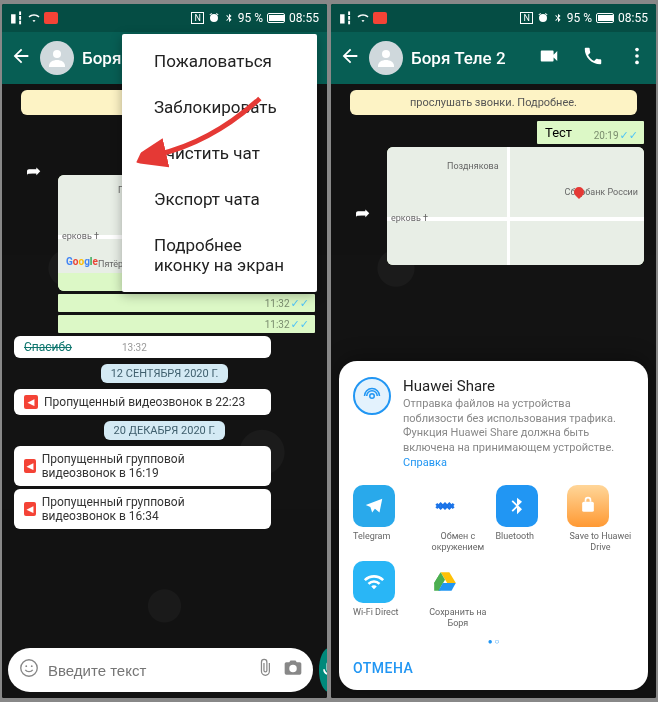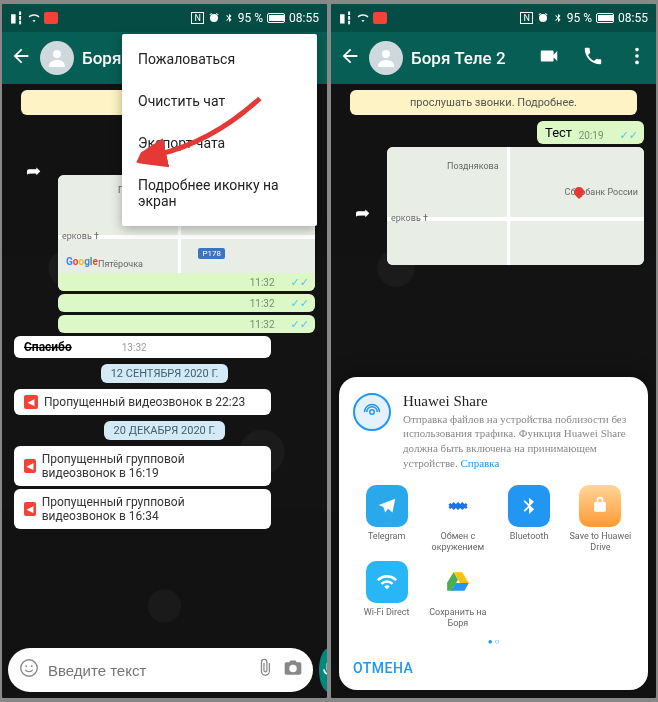--- a/index.html
+++ b/index.html
@@ -16,53 +16,53 @@
   .chat-bg { position: absolute; top: 80px; left: 0; right: 0; bottom: 0; background: #111; overflow: hidden; }
   .pattern { position: absolute; inset: 0; opacity: 0.25; background:
     radial-gradient(circle at 20% 30%, #3a3a3a 0 18px, transparent 19px),
     radial-gradient(circle at 80% 60%, #3a3a3a 0 22px, transparent 23px),
     radial-gradient(circle at 50% 85%, #3a3a3a 0 16px, transparent 17px),
     radial-gradient(circle at 30% 70%, #3a3a3a 0 14px, transparent 15px);
     background-color: #1a1a1a;
   }
   .msgs { position: absolute; top: 0; left: 0; right: 0; bottom: 52px; padding: 6px; overflow: hidden; }
   .banner-y { background: #fdf3c5; color: #555; font-size: 11px; padding: 6px 10px; border-radius: 6px; margin: 0 auto 6px; width: 92%; text-align: center; }
-  .out { background: #dcf8c6; border-radius: 6px; padding: 4px 8px 14px 8px; margin: 0 6px 3px 50px; position: relative; min-height: 14px; font-size: 13px; }
-  .out .time { position: absolute; right: 6px; bottom: 2px; font-size: 10px; color: #7a8c6e; display: flex; align-items: center; gap: 16px; }
+  .out { background: #dcf8c6; border-radius: 1px; padding: 4px 8px 14px 8px; margin: 0 6px 3px 50px; position: relative; min-height: 14px; font-size: 13px; }
+  .out .time { position: absolute; right: 6px; bottom: 2px; font-size: 10px; color: #7a8c6e; display: flex; align-items: center; gap: 1px; }
   .ticks { color: #4fc3f7; font-size: 11px; }
   .in { background: #fff; border-radius: 6px; padding: 6px 10px; margin: 3px 50px 3px 6px; font-size: 12px; color: #333; display: flex; align-items: center; gap: 6px; }
   .in .vic { width: 14px; height: 14px; background: #f44336; border-radius: 2px; display: inline-flex; align-items: center; justify-content: center; color: #fff; font-size: 9px; }
   .date-chip { background: #d4eaf4; color: #40606e; font-size: 11px; padding: 3px 10px; border-radius: 6px; width: max-content; margin: 6px auto; }
   .deleted { background: #fff; border-radius: 6px; padding: 4px 10px; margin: 3px 50px 3px 6px; font-size: 12px; display: flex; align-items: center; gap: 6px; }
-  .deleted .strike { color: #000000; text-decoration: line-through; font-weight: bold; }
+  .deleted .strike { color: #0f766e; text-decoration: line-through; }
   .deleted .t { font-size: 10px; color: #999; margin-left: 44px; }
   .map-bubble { background: #dcf8c6; border-radius: 6px; margin: 3px 6px 3px 50px; overflow: hidden; }
   .map { background: #e8eee6; height: 98px; position: relative; }
   .map .road { position: absolute; background: #fff; }
   .map .pin { position: absolute; right: 60px; top: 30px; width: 10px; height: 10px; background: #e53935; border-radius: 50% 50% 50% 0; transform: rotate(-45deg); }
   .map .logo { position: absolute; left: 8px; bottom: 6px; font-size: 10px; font-weight: bold; }
   .map .lbl { position: absolute; font-size: 9px; color: #666; }
   .share-arrow { position: absolute; left: 24px; top: 178px; color: #fff; font-size: 18px; }
   .inputbar { position: absolute; bottom: 6px; left: 6px; right: 6px; height: 44px; display: flex; gap: 6px; align-items: center; }
   .inputfield { flex: 1; background: #fff; border-radius: 22px; height: 44px; display: flex; align-items: center; padding: 0 10px; gap: 8px; }
   .inputfield input { flex: 1; border: none; outline: none; font-size: 15px; color: #888; background: transparent; }
   .micbtn { width: 44px; height: 44px; border-radius: 50%; background: #00897b; display: flex; align-items: center; justify-content: center; color: #fff; }
   
   .menu { position: absolute; top: 30px; right: 10px; width: 195px; background: #fff; border-radius: 2px; box-shadow: 0 3px 12px rgba(0,0,0,0.3); z-index: 5; padding: 4px 0; }
-  .menu-item { padding: 13px 16px; font-size: 14px; color: #222; }
+  .menu-item { padding: 13px 32px; font-size: 17px; color: #222; }
   .red-arrow { position: absolute; top: 65px; left: 155px; z-index: 6; transform: rotate(25deg); }
   
   .sheet { position: absolute; left: 8px; right: 8px; bottom: 8px; background: #fff; border-radius: 18px; padding: 16px 14px 10px; z-index: 5; box-shadow: 0 -4px 20px rgba(0,0,0,0.3); }
-  .hs { display: flex; gap: 12px; align-items: flex-start; margin-bottom: 14px; font-family: Liberation Serif, serif; }
+  .hs { display: flex; gap: 12px; align-items: flex-start; margin-bottom: 14px; }
   .hs-ic { width: 38px; height: 38px; border-radius: 50%; background: #e3f2fd; border: 2px solid #2196f3; display: flex; align-items: center; justify-content: center; color: #2196f3; flex-shrink: 0; }
   .hs-title { font-size: 15px; color: #222; margin-bottom: 2px; }
   .hs-desc { font-size: 11px; color: #888; line-height: 1.35; }
   .hs-link { color: #2196f3; }
   .share-grid { display: grid; grid-template-columns: repeat(4, 1fr); gap: 8px 4px; }
-  .share-item { display: flex; flex-direction: column; align-items: center; gap: 4px; }
+  .share-item { display: flex; flex-direction: column; align-items: flex-start; gap: 4px; }
   .share-ic { width: 42px; height: 42px; border-radius: 10px; display: flex; align-items: center; justify-content: center; font-size: 20px; color: #fff; }
   .share-lbl { font-size: 9px; color: #666; text-align: center; line-height: 1.2; height: 22px; }
   .pager { text-align: center; margin: 8px 0 4px; font-size: 8px; color: #2196f3; }
   .cancel { text-align: left; color: #2196f3; font-size: 14px; font-weight: 500; padding: 10px 0 4px; letter-spacing: 0.5px; }
 </style>
 </head>
 <body>
 
 <div class="wrap">
 
@@ -181,20 +181,21 @@
         <div class="micbtn">
             <svg width="20" height="20" viewBox="0 0 24 24" fill="#fff">
               <path d="M12 14a3 3 0 003-3V5a3 3 0 00-6 0v6a3 3 0 003 3zm5-3a5 5 0 01-10 0H5a7 7 0 006 6.9V21h2v-3.1A7 7 0 0019 11h-2z"></path>
             </svg>
           </div>
       </div>
     </div>
 
     <div class="menu">
       <div class="menu-item">Пожаловаться</div>
+      <div class="menu-item">Заблокировать</div>
       <div class="menu-item">Очистить чат</div>
       <div class="menu-item">Экспорт чата</div>
       <div class="menu-item">Подробнее иконку на экран</div>
     </div>
     <svg class="red-arrow" width="100" height="120" viewBox="0 0 100 120">
       <defs>
           <marker id="ah" markerWidth="10" markerHeight="10" refX="2" refY="3" orient="auto">
             <path d="M0,0 L0,6 L8,3 z" fill="#e53935"></path>
           </marker>
         </defs>

